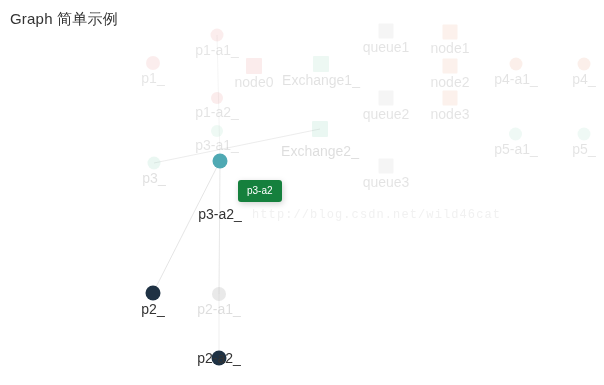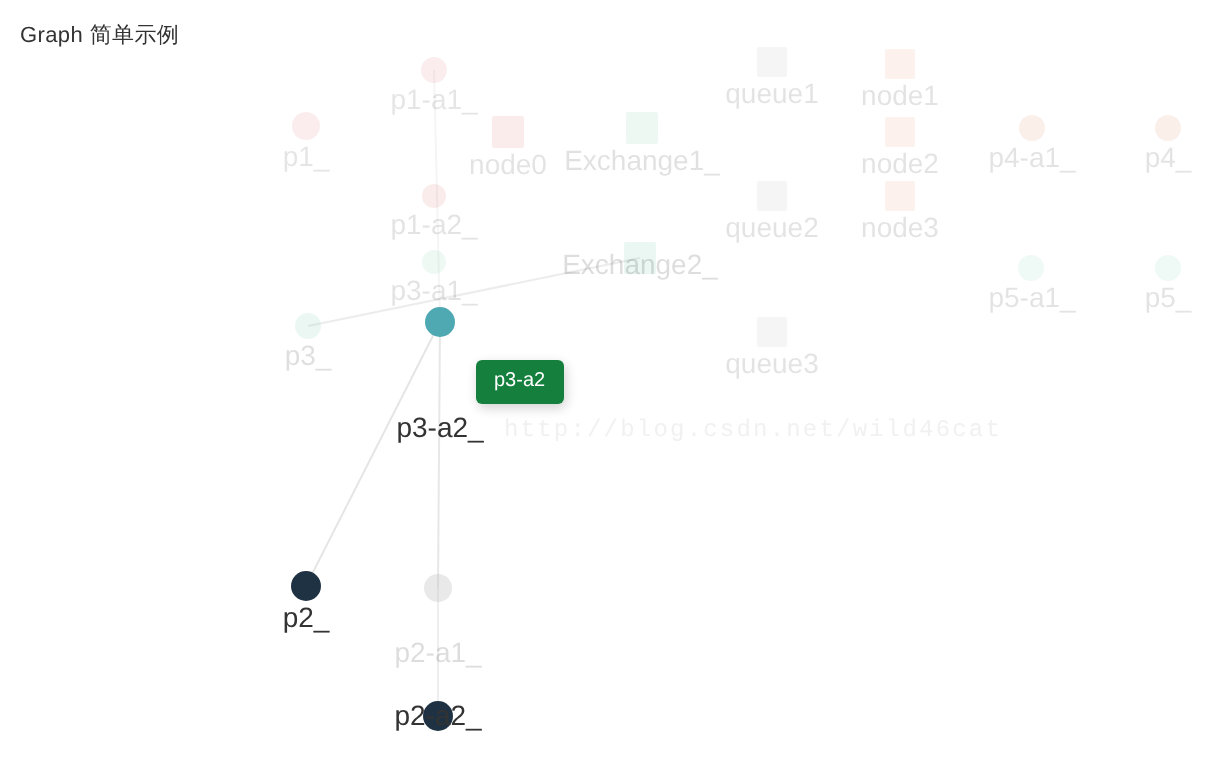--- a/index.html
+++ b/index.html
@@ -12,21 +12,21 @@
     width: 604px;
     height: 385px;
     background: #ffffff;
     font-family: "Liberation Sans", sans-serif;
     overflow: hidden;
   }
   #chart-title {
     position: absolute;
     left: 10px;
     top: 10px;
-    font-size: 11px;
+    font-size: 15px;
     color: #333333;
     font-weight: normal;
     letter-spacing: 0.2px;
     white-space: nowrap;
   }
   #legend {
     position: absolute;
     left: 258px;
     top: 9px;
     display: flex;
@@ -142,21 +142,21 @@
       <div class="node" style="left: 254px; top: 66px; width: 16px; height: 16px;">
         <div class="node-shape node-shape-rect" style="width: 16px; height: 16px; background: rgb(217, 78, 78); opacity: 0.11;"></div>
         <div class="node-label" style="top: 19px; color: rgb(51, 51, 51); opacity: 0.13;">node0</div>
       </div>
       <div class="node" style="left: 321px; top: 64px; width: 16px; height: 16px;">
         <div class="node-shape node-shape-rect" style="width: 16px; height: 16px; background: rgb(127, 207, 173); opacity: 0.14;"></div>
         <div class="node-label" style="top: 19px; color: rgb(51, 51, 51); opacity: 0.14;">Exchange1_</div>
       </div>
       <div class="node" style="left: 320px; top: 129px; width: 16px; height: 16px;">
         <div class="node-shape node-shape-rect" style="width: 16px; height: 16px; background: rgb(127, 207, 173); opacity: 0.16;"></div>
-        <div class="node-label" style="top: 6px; color: rgb(51, 51, 51); opacity: 0.16; text-align: right;">Exchange2_</div>
+        <div class="node-label" style="top: 25px; color: rgb(51, 51, 51); opacity: 0.16; text-align: right;">Exchange2_</div>
       </div>
       <div class="node" style="left: 386px; top: 31px; width: 15px; height: 15px;">
         <div class="node-shape node-shape-rect" style="width: 15px; height: 15px; background: rgb(153, 153, 153); opacity: 0.1;"></div>
         <div class="node-label" style="top: 18px; color: rgb(51, 51, 51); opacity: 0.13;">queue1</div>
       </div>
       <div class="node" style="left: 386px; top: 98px; width: 15px; height: 15px;">
         <div class="node-shape node-shape-rect" style="width: 15px; height: 15px; background: rgb(153, 153, 153); opacity: 0.1;"></div>
         <div class="node-label" style="top: 18px; color: rgb(51, 51, 51); opacity: 0.13;">queue2</div>
       </div>
       <div class="node" style="left: 386px; top: 166px; width: 15px; height: 15px;">
@@ -190,21 +190,21 @@
       <div class="node" style="left: 584px; top: 134px; width: 13px; height: 13px;">
         <div class="node-shape node-shape-circle" style="width: 13px; height: 13px; background: rgb(127, 207, 173); opacity: 0.12;"></div>
         <div class="node-label" style="top: 16px; color: rgb(51, 51, 51); opacity: 0.13;">p5_</div>
       </div>
       <div class="node" style="left: 153px; top: 293px; width: 15px; height: 15px;">
         <div class="node-shape node-shape-circle" style="width: 15px; height: 15px; background: rgb(31, 50, 68); opacity: 1;"></div>
         <div class="node-label" style="top: 18px; color: rgb(51, 51, 51); opacity: 1;">p2_</div>
       </div>
       <div class="node" style="left: 219px; top: 294px; width: 14px; height: 14px;">
         <div class="node-shape node-shape-circle" style="width: 14px; height: 14px; background: rgb(191, 191, 191); opacity: 0.35;"></div>
-        <div class="node-label" style="top: 17px; color: rgb(51, 51, 51); opacity: 0.16; margin-top: 17px;">p2-a1_</div>
+        <div class="node-label" style="top: 17px; color: rgb(51, 51, 51); opacity: 0.16;">p2-a1_</div>
       </div>
       <div class="node" style="left: 219px; top: 358px; width: 15px; height: 15px;">
         <div class="node-shape node-shape-circle" style="width: 15px; height: 15px; background: rgb(31, 50, 68); opacity: 1;"></div>
         <div class="node-label" style="top: 2px; color: rgb(51, 51, 51); opacity: 1;">p2-a2_</div>
       </div>
     </div>
 
   <div id="watermark" style="left: 252px; top: 208px;">http://blog.csdn.net/wild46cat</div>
 
   <div id="tooltip" style="left: 238px; top: 180px; display: block;">p3-a2</div>

